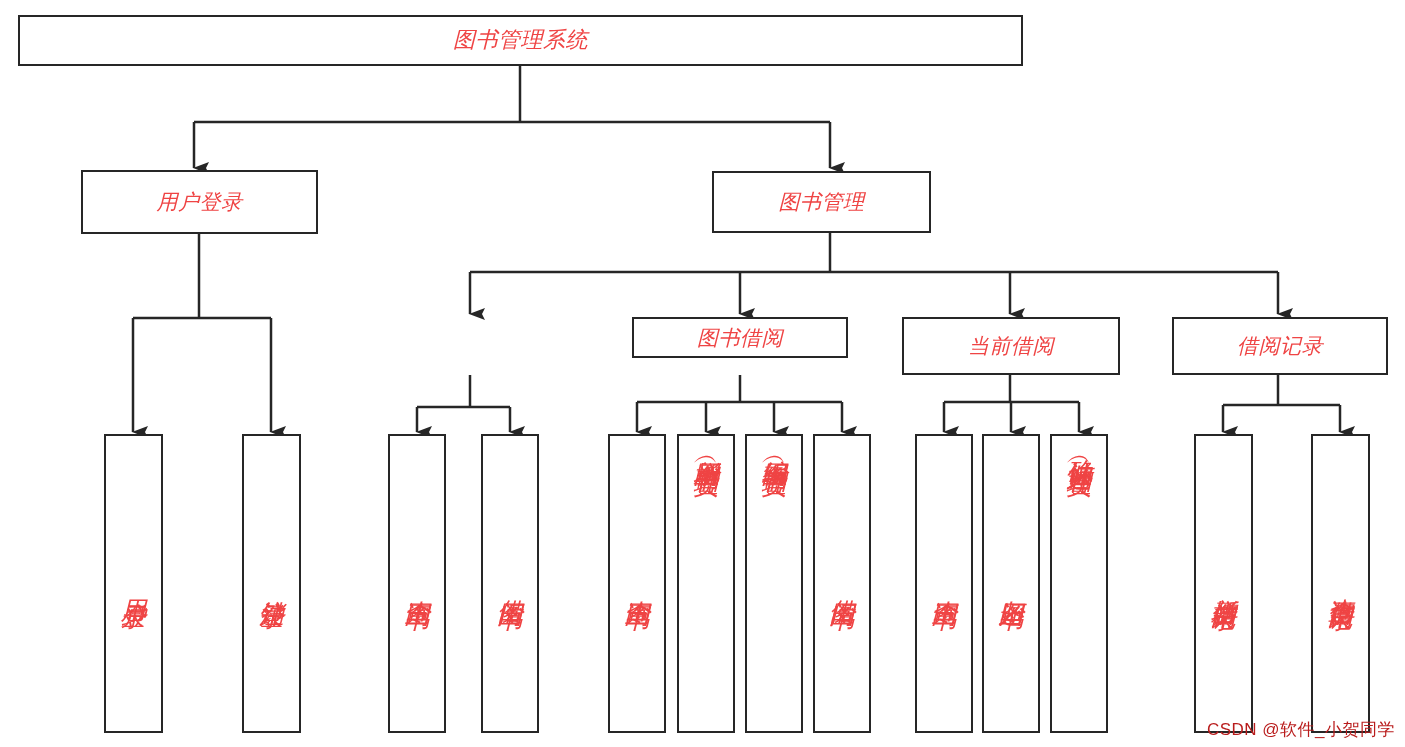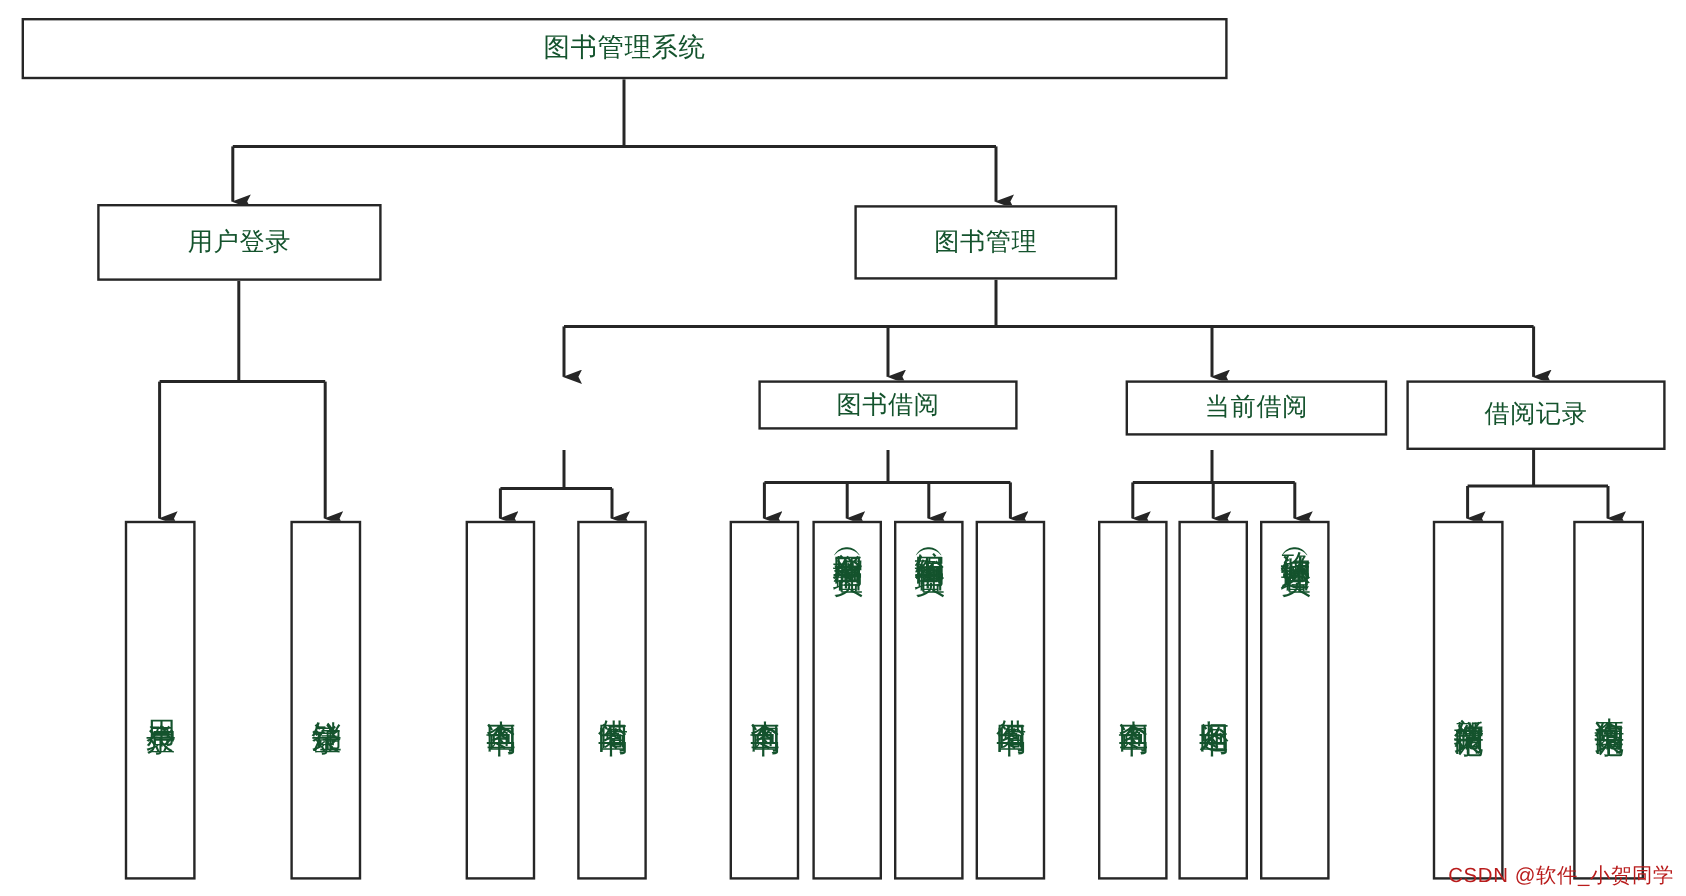--- a/index.html
+++ b/index.html
@@ -25,27 +25,28 @@
     top: 0;
     width: 1405px;
     height: 747px;
   }
   
   .node {
     position: absolute;
     box-sizing: border-box;
     border: 2.5px solid #262626;
     background: #ffffff;
-    color: #14532d;
+    color: #ef4444;
     display: flex;
     align-items: center;
     justify-content: center;
     text-align: center;
     line-height: 1.12;
     z-index: 2;
+    font-style: italic;
   }
   .node .label {
     display: block;
     white-space: nowrap;
   }
   
   .node.horiz .label {
     font-size: 21px;
     letter-spacing: 0.5px;
   }
@@ -151,21 +152,21 @@
 
   <div class="node horiz" style="left:712px; top:171px; width:219px; height:62px;">
     <span class="label">图书管理</span>
   </div>
 
 
   <div class="node horiz" style="left:632px; top:317px; width:216px; height:41px;">
     <span class="label">图书借阅</span>
   </div>
 
-  <div class="node horiz" style="left:938px; top:317px; width:218px; height:46px;">
+  <div class="node horiz" style="left:902px; top:317px; width:218px; height:58px;">
     <span class="label">当前借阅</span>
   </div>
 
   <div class="node horiz" style="left:1172px; top:317px; width:216px; height:58px;">
     <span class="label">借阅记录</span>
   </div>
 
   <div class="node vert" style="left:104px; top:434px; width:59px; height:299px;">
     <span class="label">用户登录</span>
   </div>

